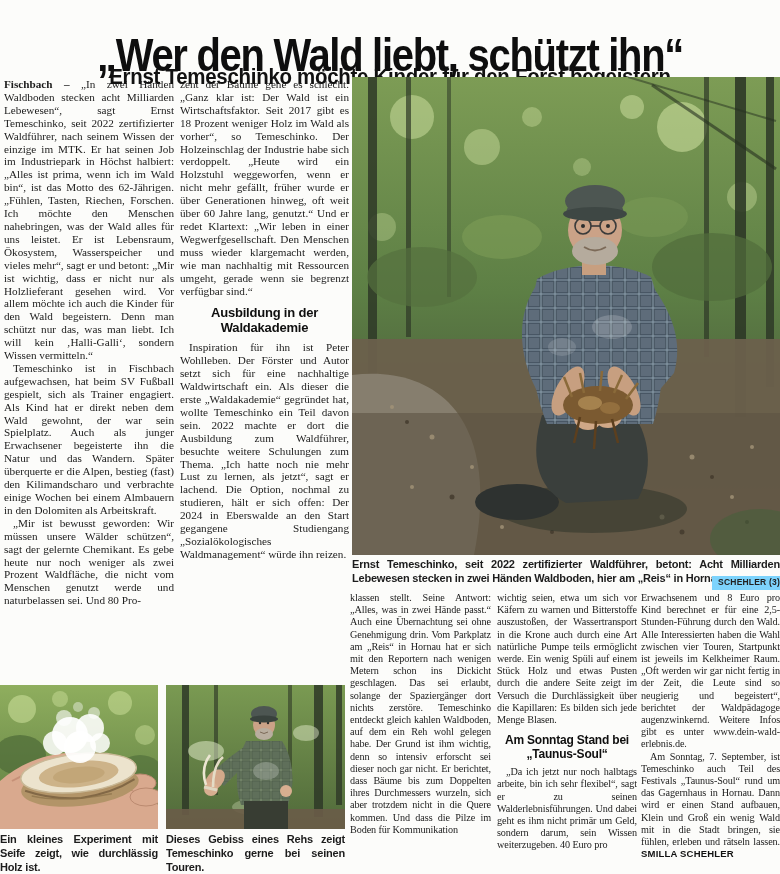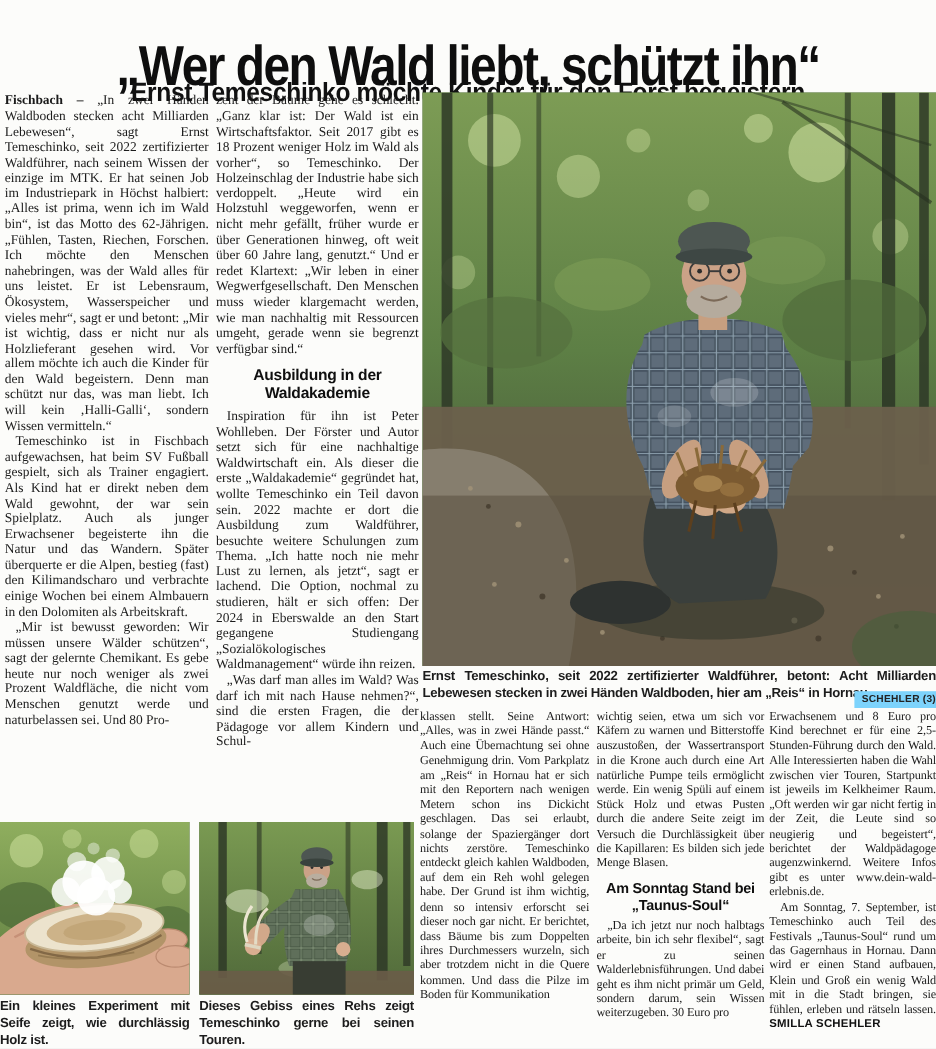--- a/index.html
+++ b/index.html
@@ -53,21 +53,20 @@
   <div class="col coltop" id="col1">
     <p><span class="dateline">Fischbach –</span> <span>„In zwei Händen Waldboden stecken acht Milliarden Lebewesen“, sagt Ernst Temeschinko, seit 2022 zertifizierter Waldführer, nach seinem Wissen der einzige im MTK. Er hat seinen Job im Industriepark in Höchst halbiert: „Alles ist prima, wenn ich im Wald bin“, ist das Motto des 62-Jährigen. „Fühlen, Tasten, Riechen, Forschen. Ich möchte den Menschen nahebringen, was der Wald alles für uns leistet. Er ist Lebensraum, Ökosystem, Wasserspeicher und vieles mehr“, sagt er und betont: „Mir ist wichtig, dass er nicht nur als Holzlieferant gesehen wird. Vor allem möchte ich auch die Kinder für den Wald begeistern. Denn man schützt nur das, was man liebt. Ich will kein ‚Halli-Galli‘, sondern Wissen vermitteln.“</span></p>
     <p class="indent">Temeschinko ist in Fischbach aufgewachsen, hat beim SV Fußball gespielt, sich als Trainer engagiert. Als Kind hat er direkt neben dem Wald gewohnt, der war sein Spielplatz. Auch als junger Erwachsener begeisterte ihn die Natur und das Wandern. Später überquerte er die Alpen, bestieg (fast) den Kilimandscharo und verbrachte einige Wochen bei einem Almbauern in den Dolomiten als Arbeitskraft.</p>
     <p class="indent">„Mir ist bewusst geworden: Wir müssen unsere Wälder schützen“, sagt der gelernte Chemikant. Es gebe heute nur noch weniger als zwei Prozent Waldfläche, die nicht vom Menschen genutzt werde und naturbelassen sei. Und 80 Pro-</p>
   </div>
 
   <div class="col coltop" id="col2">
     <p>zent der Bäume gehe es schlecht. „Ganz klar ist: Der Wald ist ein Wirtschaftsfaktor. Seit 2017 gibt es 18 Prozent weniger Holz im Wald als vorher“, so Temeschinko. Der Holzeinschlag der Industrie habe sich verdoppelt. „Heute wird ein Holzstuhl weggeworfen, wenn er nicht mehr gefällt, früher wurde er über Generationen hinweg, oft weit über 60 Jahre lang, genutzt.“ Und er redet Klartext: „Wir leben in einer Wegwerfgesellschaft. Den Menschen muss wieder klargemacht werden, wie man nachhaltig mit Ressourcen umgeht, gerade wenn sie begrenzt verfügbar sind.“</p>
     <div class="subhead">Ausbildung in der Waldakademie</div>
     <p class="indent">Inspiration für ihn ist Peter Wohlleben. Der Förster und Autor setzt sich für eine nachhaltige Waldwirtschaft ein. Als dieser die erste „Waldakademie“ gegründet hat, wollte Temeschinko ein Teil davon sein. 2022 machte er dort die Ausbildung zum Waldführer, besuchte weitere Schulungen zum Thema. „Ich hatte noch nie mehr Lust zu lernen, als jetzt“, sagt er lachend. Die Option, nochmal zu studieren, hält er sich offen: Der 2024 in Eberswalde an den Start gegangene Studiengang „Sozialökologisches Waldmanagement“ würde ihn reizen.</p>
-    <p class="indent">„Was darf man alles im Wald? Was darf ich mit nach Hause nehmen?“, sind die ersten Fragen, die der Pädagoge vor allem Kindern und Schul-</p>
   </div>
 
   <figure id="photo-main">
     <svg viewBox="0 0 428 478" preserveAspectRatio="none">
       <defs>
         <linearGradient id="bgGrad" x1="0" y1="0" x2="0" y2="1">
           <stop offset="0" stop-color="#7d9c55"></stop>
             <stop offset="0.45" stop-color="#5d7f45"></stop>
           <stop offset="0.72" stop-color="#4c5f3c"></stop>
             <stop offset="1" stop-color="#6b6352"></stop>
@@ -171,21 +170,21 @@
     <span>Ernst Temeschinko, seit 2022 zertifizierter Waldführer, betont: Acht Milliarden Lebewesen stecken in zwei Händen Waldboden, hier am „Reis“ in Hornau.</span>
     <span class="credit">SCHEHLER (3)</span>
   </div>
 
   <div class="col colbot" id="col3">
     <p>klassen stellt. Seine Antwort: „Alles, was in zwei Hände passt.“ Auch eine Übernachtung sei ohne Genehmigung drin. Vom Parkplatz am „Reis“ in Hornau hat er sich mit den Reportern nach wenigen Metern schon ins Dickicht geschlagen. Das sei erlaubt, solange der Spaziergänger dort nichts zerstöre. Temeschinko entdeckt gleich kahlen Waldboden, auf dem ein Reh wohl gelegen habe. Der Grund ist ihm wichtig, denn so intensiv erforscht sei dieser noch gar nicht. Er berichtet, dass Bäume bis zum Doppelten ihres Durchmessers wurzeln, sich aber trotzdem nicht in die Quere kommen. Und dass die Pilze im Boden für Kommunikation</p>
   </div>
   <div class="col colbot" id="col4">
     <p>wichtig seien, etwa um sich vor Käfern zu warnen und Bitterstoffe auszustoßen, der Wassertransport in die Krone auch durch eine Art natürliche Pumpe teils ermöglicht werde. Ein wenig Spüli auf einem Stück Holz und etwas Pusten durch die andere Seite zeigt im Versuch die Durchlässigkeit über die Kapillaren: Es bilden sich jede Menge Blasen.</p>
     <div class="subhead">Am Sonntag Stand bei „Taunus-Soul“</div>
-    <p class="indent">„Da ich jetzt nur noch halbtags arbeite, bin ich sehr flexibel“, sagt er zu seinen Walderlebnisführungen. Und dabei geht es ihm nicht primär um Geld, sondern darum, sein Wissen weiterzugeben. 30 Euro pro</p>
+    <p class="indent">„Da ich jetzt nur noch halbtags arbeite, bin ich sehr flexibel“, sagt er zu seinen Walderlebnisführungen. Und dabei geht es ihm nicht primär um Geld, sondern darum, sein Wissen weiterzugeben. 40 Euro pro</p>
   </div>
   <div class="col colbot" id="col5">
     <p>Erwachsenem und 8 Euro pro Kind berechnet er für eine 2,5-Stunden-Führung durch den Wald. Alle Interessierten haben die Wahl zwischen vier Touren, Startpunkt ist jeweils im Kelkheimer Raum. „Oft werden wir gar nicht fertig in der Zeit, die Leute sind so neugierig und begeistert“, berichtet der Waldpädagoge augenzwinkernd. Weitere Infos gibt es unter www.dein-wald-erlebnis.de.</p>
     <p class="indent"><span>Am Sonntag, 7. September, ist Temeschinko auch Teil des Festivals „Taunus-Soul“ rund um das Gagernhaus in Hornau. Dann wird er einen Stand aufbauen, Klein und Groß ein wenig Wald mit in die Stadt bringen, sie fühlen, erleben und rätseln lassen.</span> <span class="byline">SMILLA SCHEHLER</span></p>
   </div>
 
   <figure id="photo-soap">
     <svg viewBox="0 0 158 144" preserveAspectRatio="none">
       <defs>
         <linearGradient id="bgGrad2" x1="0" y1="0" x2="0" y2="1">

